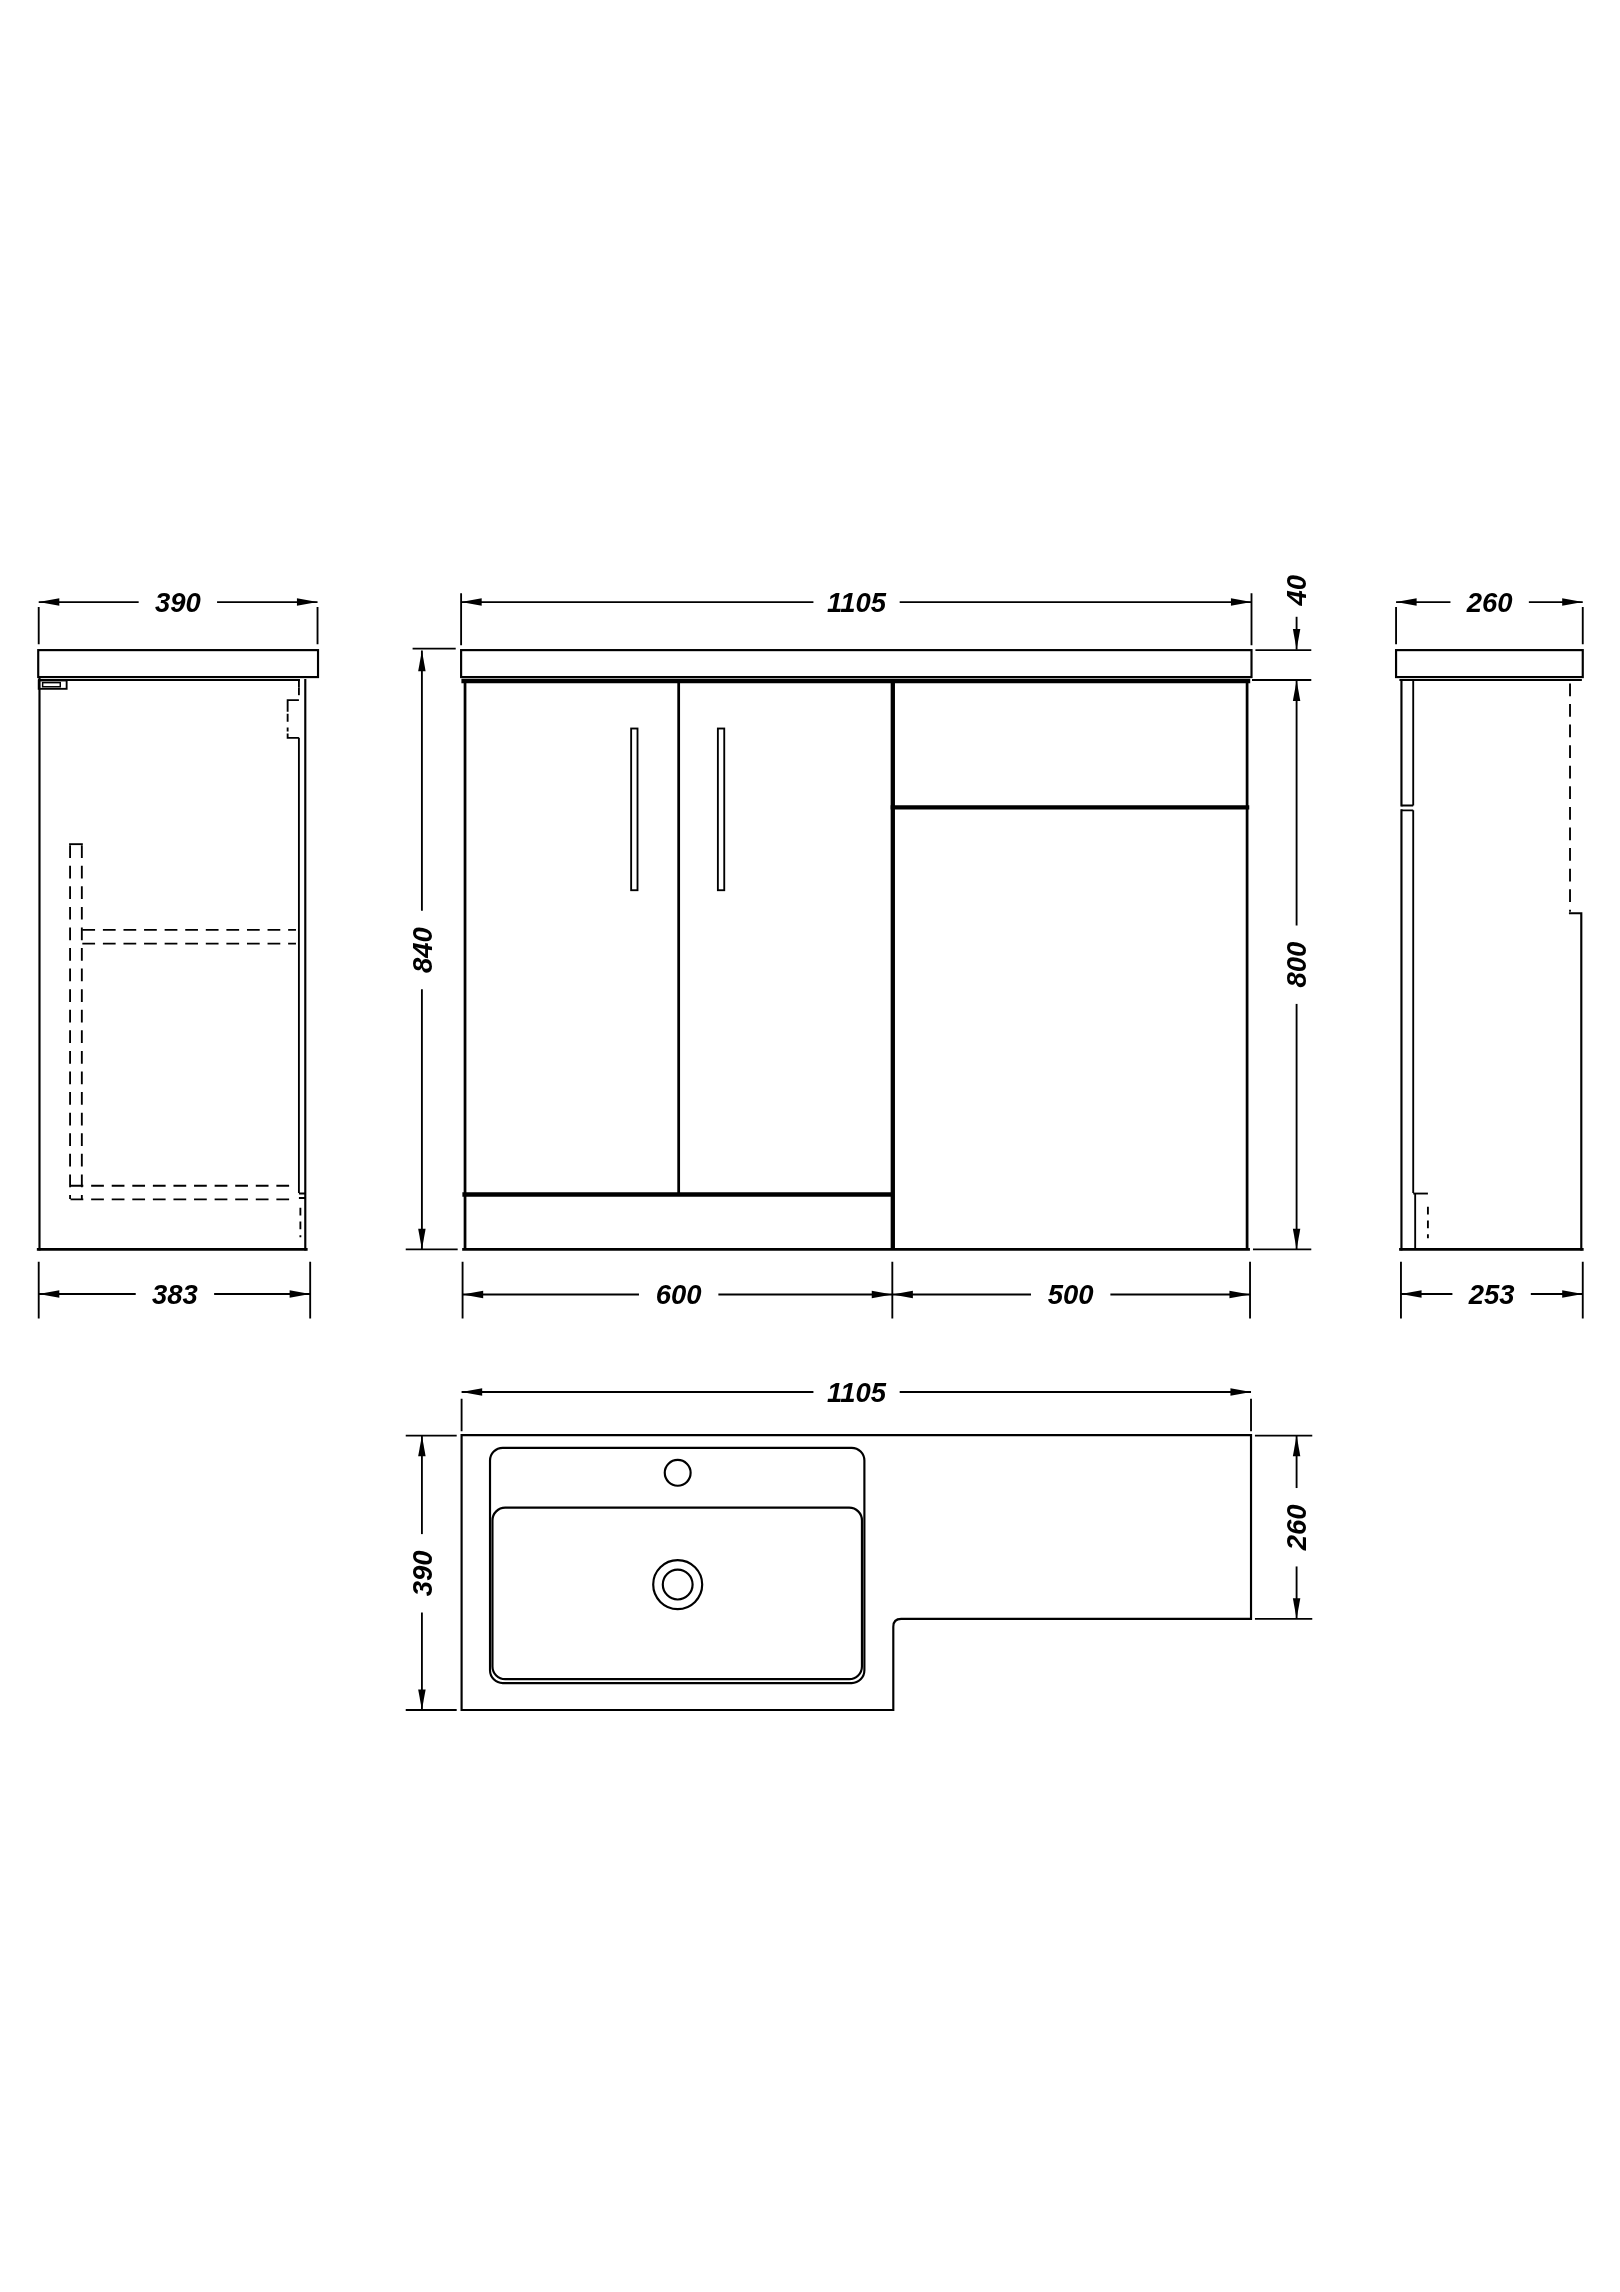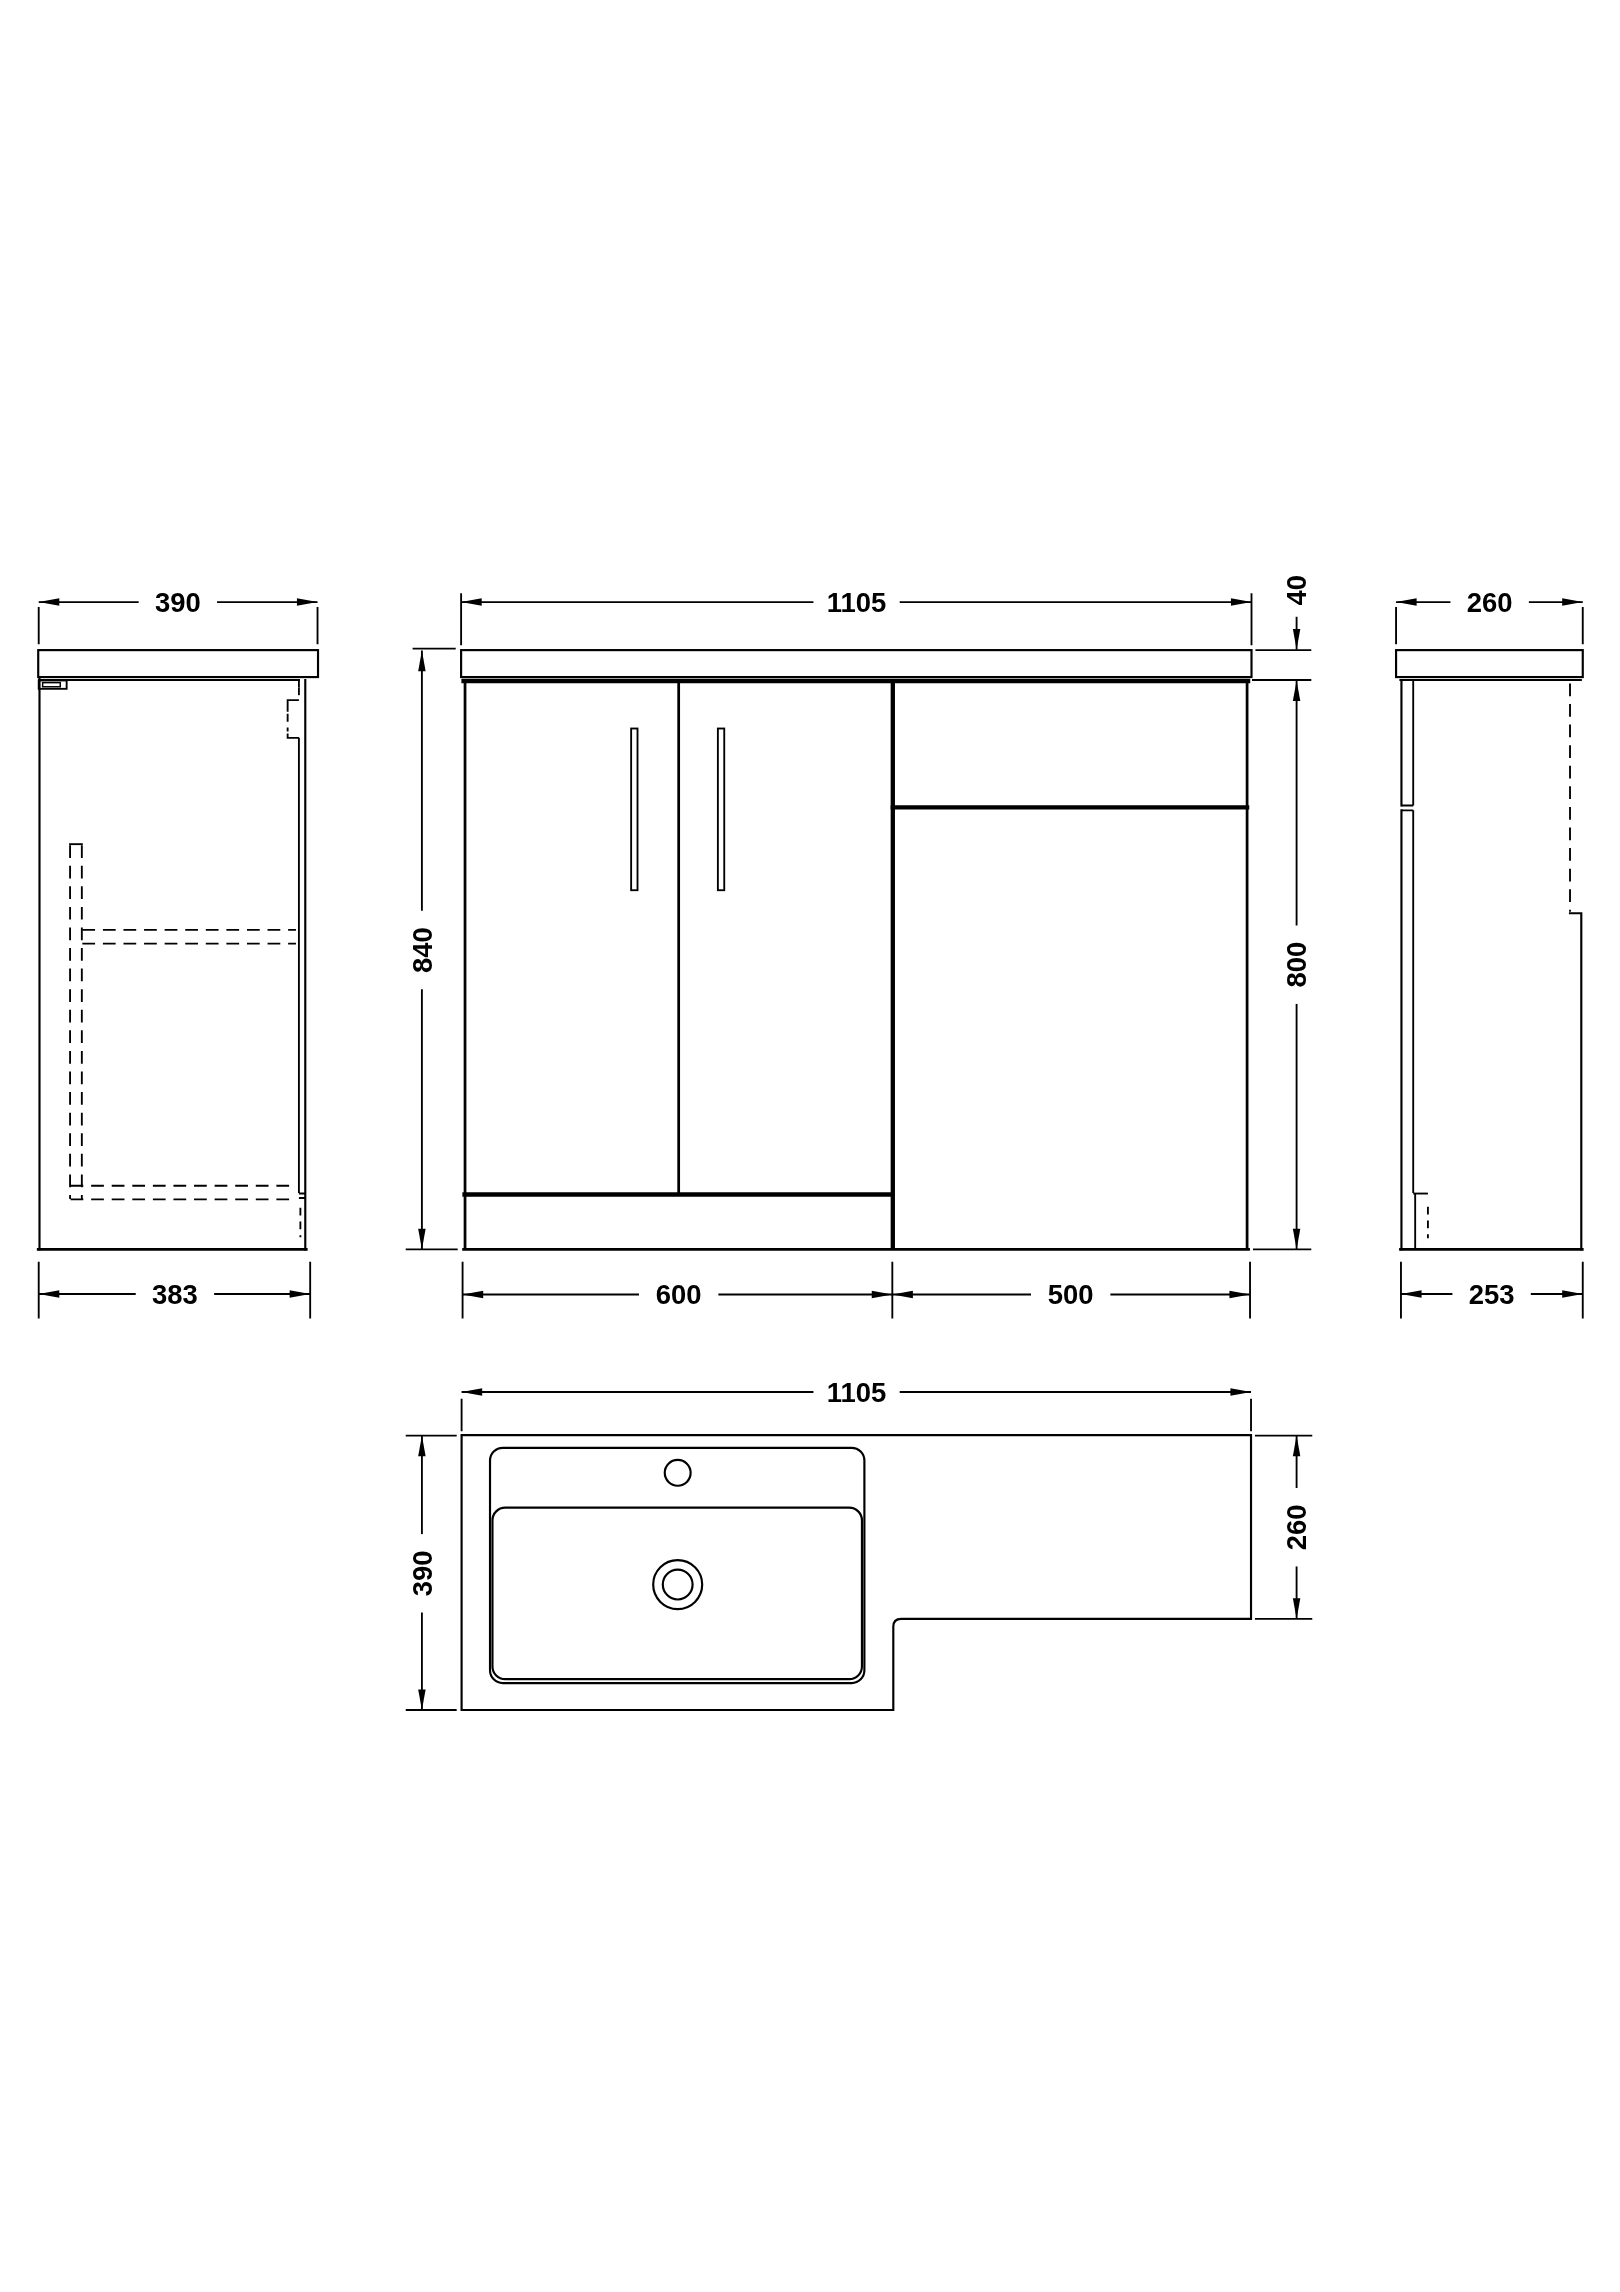--- a/index.html
+++ b/index.html
@@ -1,16 +1,16 @@
 <!DOCTYPE html>
 <html><head>
 <meta charset="utf-8">
 <style>
   html,body{margin:0;padding:0;background:#ffffff;}
-  .canvas{position:relative;width:1620px;height:2181px;background:#ffffff;overflow:hidden;}
+  .canvas{position:relative;width:1620px;height:2181px;background:#ffffff;overflow:hidden;font-style:italic;}
   svg{position:absolute;inset:0;}
   .ln{stroke:#000;stroke-width:2.2;fill:none;stroke-linecap:square;}
   .w28{stroke-width:2.8;}
   .thick{stroke-width:4.4;}
   .thin{stroke:#000;stroke-width:1.9;fill:none;stroke-linecap:butt;}
   .dash{stroke-dasharray:13 8;}
   .dash2{stroke-dasharray:8 6;}
   text.dim{font-family:"Liberation Sans",sans-serif;font-weight:bold;font-size:28px;fill:#000;}
 </style>
 </head>

